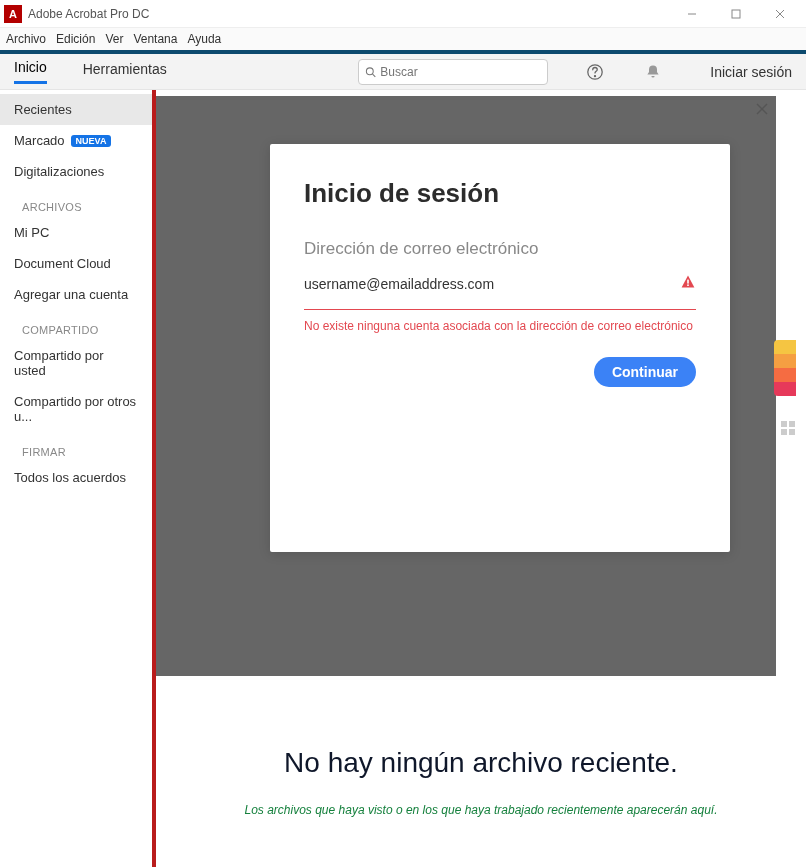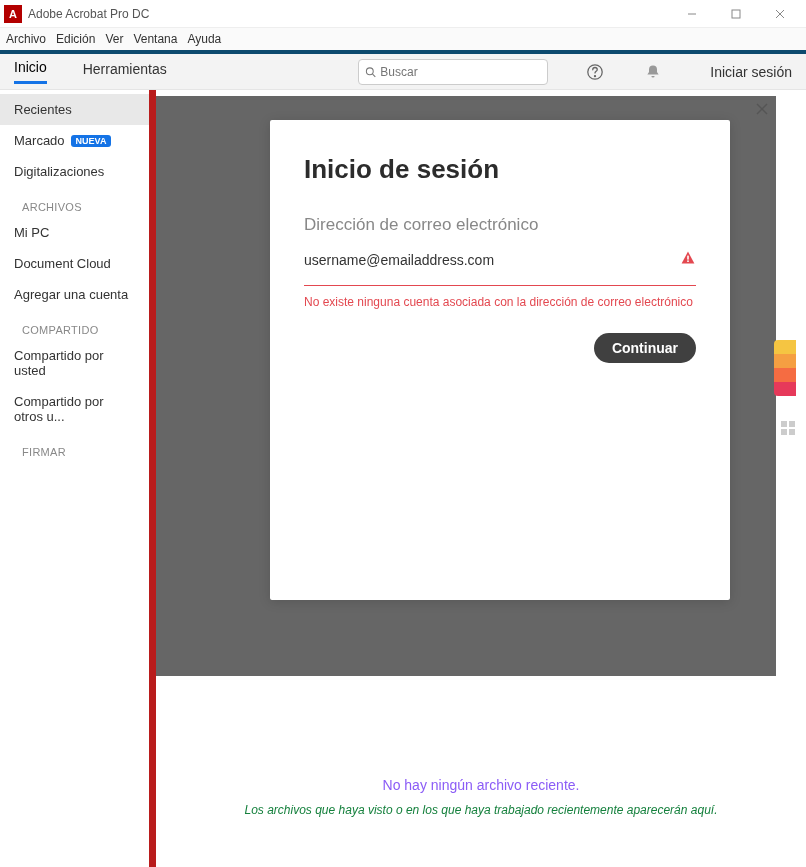--- a/index.html
+++ b/index.html
@@ -21,49 +21,49 @@
   .toolbar .tab { font-size: 14px; color:#333; padding-bottom:6px; }
   .toolbar .tab.active { border-bottom: 3px solid #1473e6; font-weight:500; color:#000;}
   .toolbar .spacer { flex:1; }
   .searchbox { display:flex; align-items:center; border:1px solid #ccc; border-radius:4px; background:#fff; height:26px; width:190px; padding:9px 6px; gap:4px;}
   .searchbox input { border:none; outline:none; font-size:12px; width:100%; color:#555;}
   .toolbar .icon-btn { width:22px; height:22px; display:flex; align-items:center; justify-content:center; color:#666;}
   .toolbar .signin { font-size:14px; color:#333; margin-left:10px;}
 
   
   .content { display:flex; height: calc(867px - 28px - 22px - 40px); }
-  .sidebar { width: 156px; border-right:7px solid #b91c1c; padding-top:4px;}
+  .sidebar { width: 156px; border-right:4px solid #b91c1c; padding-top:4px;}
   .side-item { padding: 8px 14px; font-size:13px; color:#333; display:flex; align-items:center; gap:6px;}
   .side-item.selected { background:#e8e8e8; }
   .side-head { padding: 14px 22px 4px; font-size:11px; color:#888; letter-spacing:0.3px;}
   .badge { background:#1473e6; color:#fff; font-size:9px; padding:1px 5px; border-radius:3px; font-weight:bold;}
 
   .main { flex:1; position:relative; display:flex; flex-direction:column; align-items:center; }
   .welcome { font-size:16px; color:#444; margin-top:20px;}
   .nofiles-block { position:absolute; bottom:50px; width:100%; text-align:center;}
-  .nofiles-title { font-size:14px; color:#8b5cf6; margin-bottom:10px;}
+  .nofiles-title { font-size:28px; color:#0f172a; margin-bottom:24px;}
   .nofiles-sub { font-size:12px; color:#15803d; font-style:italic;}
 
   
   .overlay { position:absolute; top:96px; left:156px; right:26px; height:580px; background:#666; }
   .modal-backpanel { position:absolute; top:96px; right:18px; width:12px; height:580px; background:#fff; border-top-right-radius:2px; border-bottom-right-radius:2px;}
   .close-x { position:absolute; top:101px; right:32px; width:20px; height:20px; color:#555; z-index:5;}
   .stripe { position:absolute; right:10px; top:340px; width:22px; height:56px; border-radius:4px 0 0 4px; overflow:hidden;}
   .stripe div { height:14px;}
   .stripe .s1{background:#f5c542;} .stripe .s2{background:#f59f42;} .stripe .s3{background:#f56c42;} .stripe .s4{background:#e6395a;}
   .gridicon { position:absolute; right:10px; top:420px; color:#ccc;}
 
-  .modal { position:absolute; top:120px; left:270px; width:460px; height:480px; background:#fff; border-radius:2px; box-shadow:0 2px 12px rgba(0,0,0,0.15); padding: 34px 34px;}
+  .modal { position:absolute; top:144px; left:270px; width:460px; height:408px; background:#fff; border-radius:2px; box-shadow:0 2px 12px rgba(0,0,0,0.15); padding: 34px 34px;}
   .modal h1 { font-size:26px; font-weight:bold; color:#2c2c2c; margin-bottom:30px;}
   .field-label { font-size:17px; color:#888; margin-bottom:15px;}
   .field-row { display:flex; align-items:center; border-bottom:1px solid #e34850; padding-bottom:15px;}
   .field-row input { border:none; outline:none; font-size:14px; flex:1; color:#333;}
   .warn-icon { color:#e34850; }
   .err-msg { font-size:12px; color:#e34850; margin-top:8px; line-height:1.4;}
-  .continue-btn { background:#404040; color:#fff; border:none; border-radius:16px; padding:7px 18px; font-size:14px; font-weight:600; float:right; margin-top:22px;}
+  .continue-btn { background:#3b82f6; color:#fff; border:none; border-radius:16px; padding:7px 18px; font-size:14px; font-weight:600; float:right; margin-top:22px;}
 </style>
 </head>
 <body>
 
 <div class="titlebar">
   <div class="app-icon">A</div>
   <div class="title">Adobe Acrobat Pro DC</div>
   <div class="winbtn">
       <svg viewBox="0 0 10 10">
         <line x1="1" y1="5" x2="9" y2="5" stroke="currentColor" stroke-width="1"></line>
@@ -125,20 +125,21 @@
     </div>
     <div class="side-item">Digitalizaciones</div>
     <div class="side-head">ARCHIVOS</div>
     <div class="side-item">Mi PC</div>
     <div class="side-item">Document Cloud</div>
     <div class="side-item">Agregar una cuenta</div>
     <div class="side-head">COMPARTIDO</div>
     <div class="side-item">Compartido por usted</div>
     <div class="side-item">Compartido por otros u...</div>
     <div class="side-head">FIRMAR</div>
+    <div class="side-item">Todos los acuerdos</div>
   </div>
 
   <div class="main">
     <div class="welcome">Le damos la bienvenida a Adobe Acrobat DC</div>
     <div class="nofiles-block">
       <div class="nofiles-title">No hay ningún archivo reciente.</div>
       <div class="nofiles-sub">Los archivos que haya visto o en los que haya trabajado recientemente aparecerán aquí.</div>
     </div>
   </div>
 </div>

